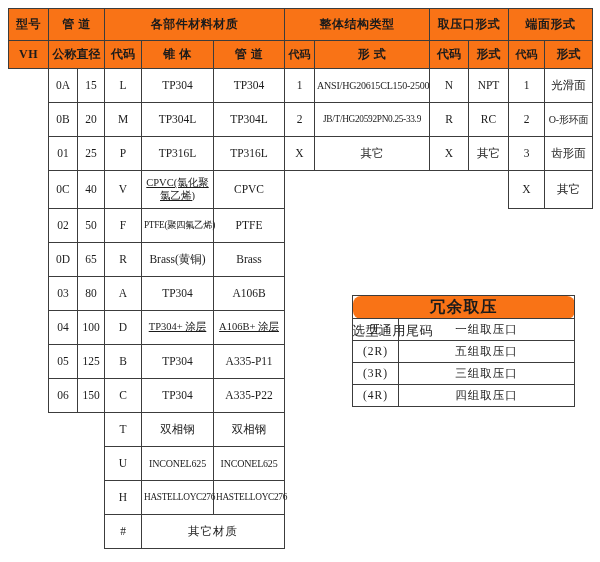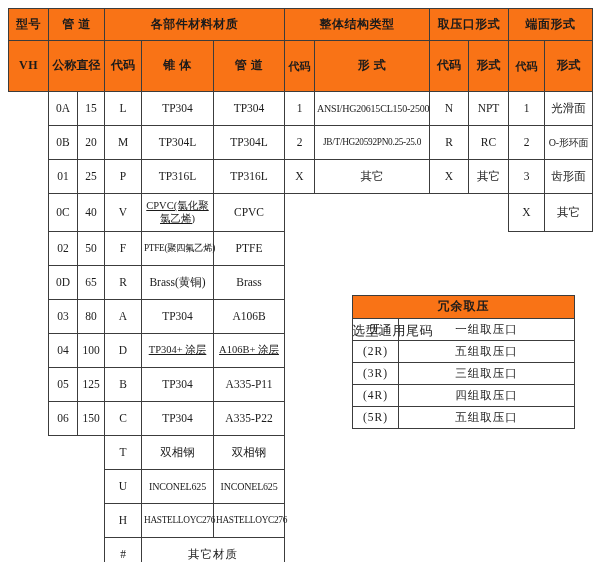--- a/index.html
+++ b/index.html
@@ -30,21 +30,21 @@
   td.sm { font-size: 10px; letter-spacing: -0.2px; white-space: nowrap; }
   td.xs { font-size: 9.3px; letter-spacing: -0.3px; white-space: nowrap; }
   td.wrap { font-size: 10.5px; text-decoration: underline; }
   .main-table { position: absolute; left: 8px; top: 8px; width: 584px; }
   .suffix-title {
     position: absolute; left: 352px; top: 274px;
     font-size: 13px; letter-spacing: 0.5px; margin-top: 48px;
   }
   .suffix-table { position: absolute; left: 352px; top: 295px; width: 222px; }
   .suffix-table td { font-size: 11.5px; letter-spacing: 1px; }
-  .suffix-table td.h { font-size: 12px; }
+  .suffix-table td.h { font-size: 16px; border-radius: 8px; }
 </style>
 </head>
 <body>
 
 <table class="main-table">
   <colgroup>
     <col style="width:40px">
       <col style="width:29px">
       <col style="width:27px">
     <col style="width:37px">
@@ -61,21 +61,21 @@
   <tbody>
       <tr style="height:32px">
     <td class="h">型号</td>
     <td class="h" colspan="2">管 道</td>
     <td class="h" colspan="3">各部件材料材质</td>
     <td class="h" colspan="2">整体结构类型</td>
     <td class="h" colspan="2">取压口形式</td>
     <td class="h" colspan="2">端面形式</td>
   </tr>
 
-  <tr style="height:51px">
+  <tr style="height:28px">
     <td class="h">VH</td>
     <td class="h" colspan="2" style="letter-spacing:0">公称直径</td>
     <td class="h" style="letter-spacing:0">代码</td>
     <td class="h">锥 体</td>
     <td class="h">管 道</td>
     <td class="h" style="letter-spacing:0;font-size:11px">代码</td>
     <td class="h">形 式</td>
     <td class="h" style="letter-spacing:0">代码</td>
     <td class="h" style="letter-spacing:0">形式</td>
     <td class="h" style="letter-spacing:0;font-size:11px">代码</td>
@@ -98,21 +98,21 @@
   </tr>
 
   <tr style="height:34px">
     <td class="nb"></td>
     <td>0B</td>
     <td>20</td>
     <td>M</td>
     <td>TP304L</td>
     <td>TP304L</td>
     <td>2</td>
-    <td class="xs">JB/T/HG20592PN0.25-25.0</td>
+    <td class="xs">JB/T/HG20592PN0.25-33.9</td>
     <td>R</td>
     <td>RC</td>
     <td>2</td>
     <td class="sm">O-形环面</td>
   </tr>
 
   <tr style="height:34px">
     <td class="nb"></td>
     <td>01</td>
     <td>25</td>
@@ -256,18 +256,14 @@
     <td>五组取压口</td>
   </tr>
   <tr style="height:22px">
     <td>(3R)</td>
     <td>三组取压口</td>
   </tr>
   <tr style="height:22px">
     <td>(4R)</td>
     <td>四组取压口</td>
   </tr>
-  <tr style="height:22px">
-    <td>(5R)</td>
-    <td>五组取压口</td>
-  </tr>
 </tbody>
   </table>
 
 </body></html>

